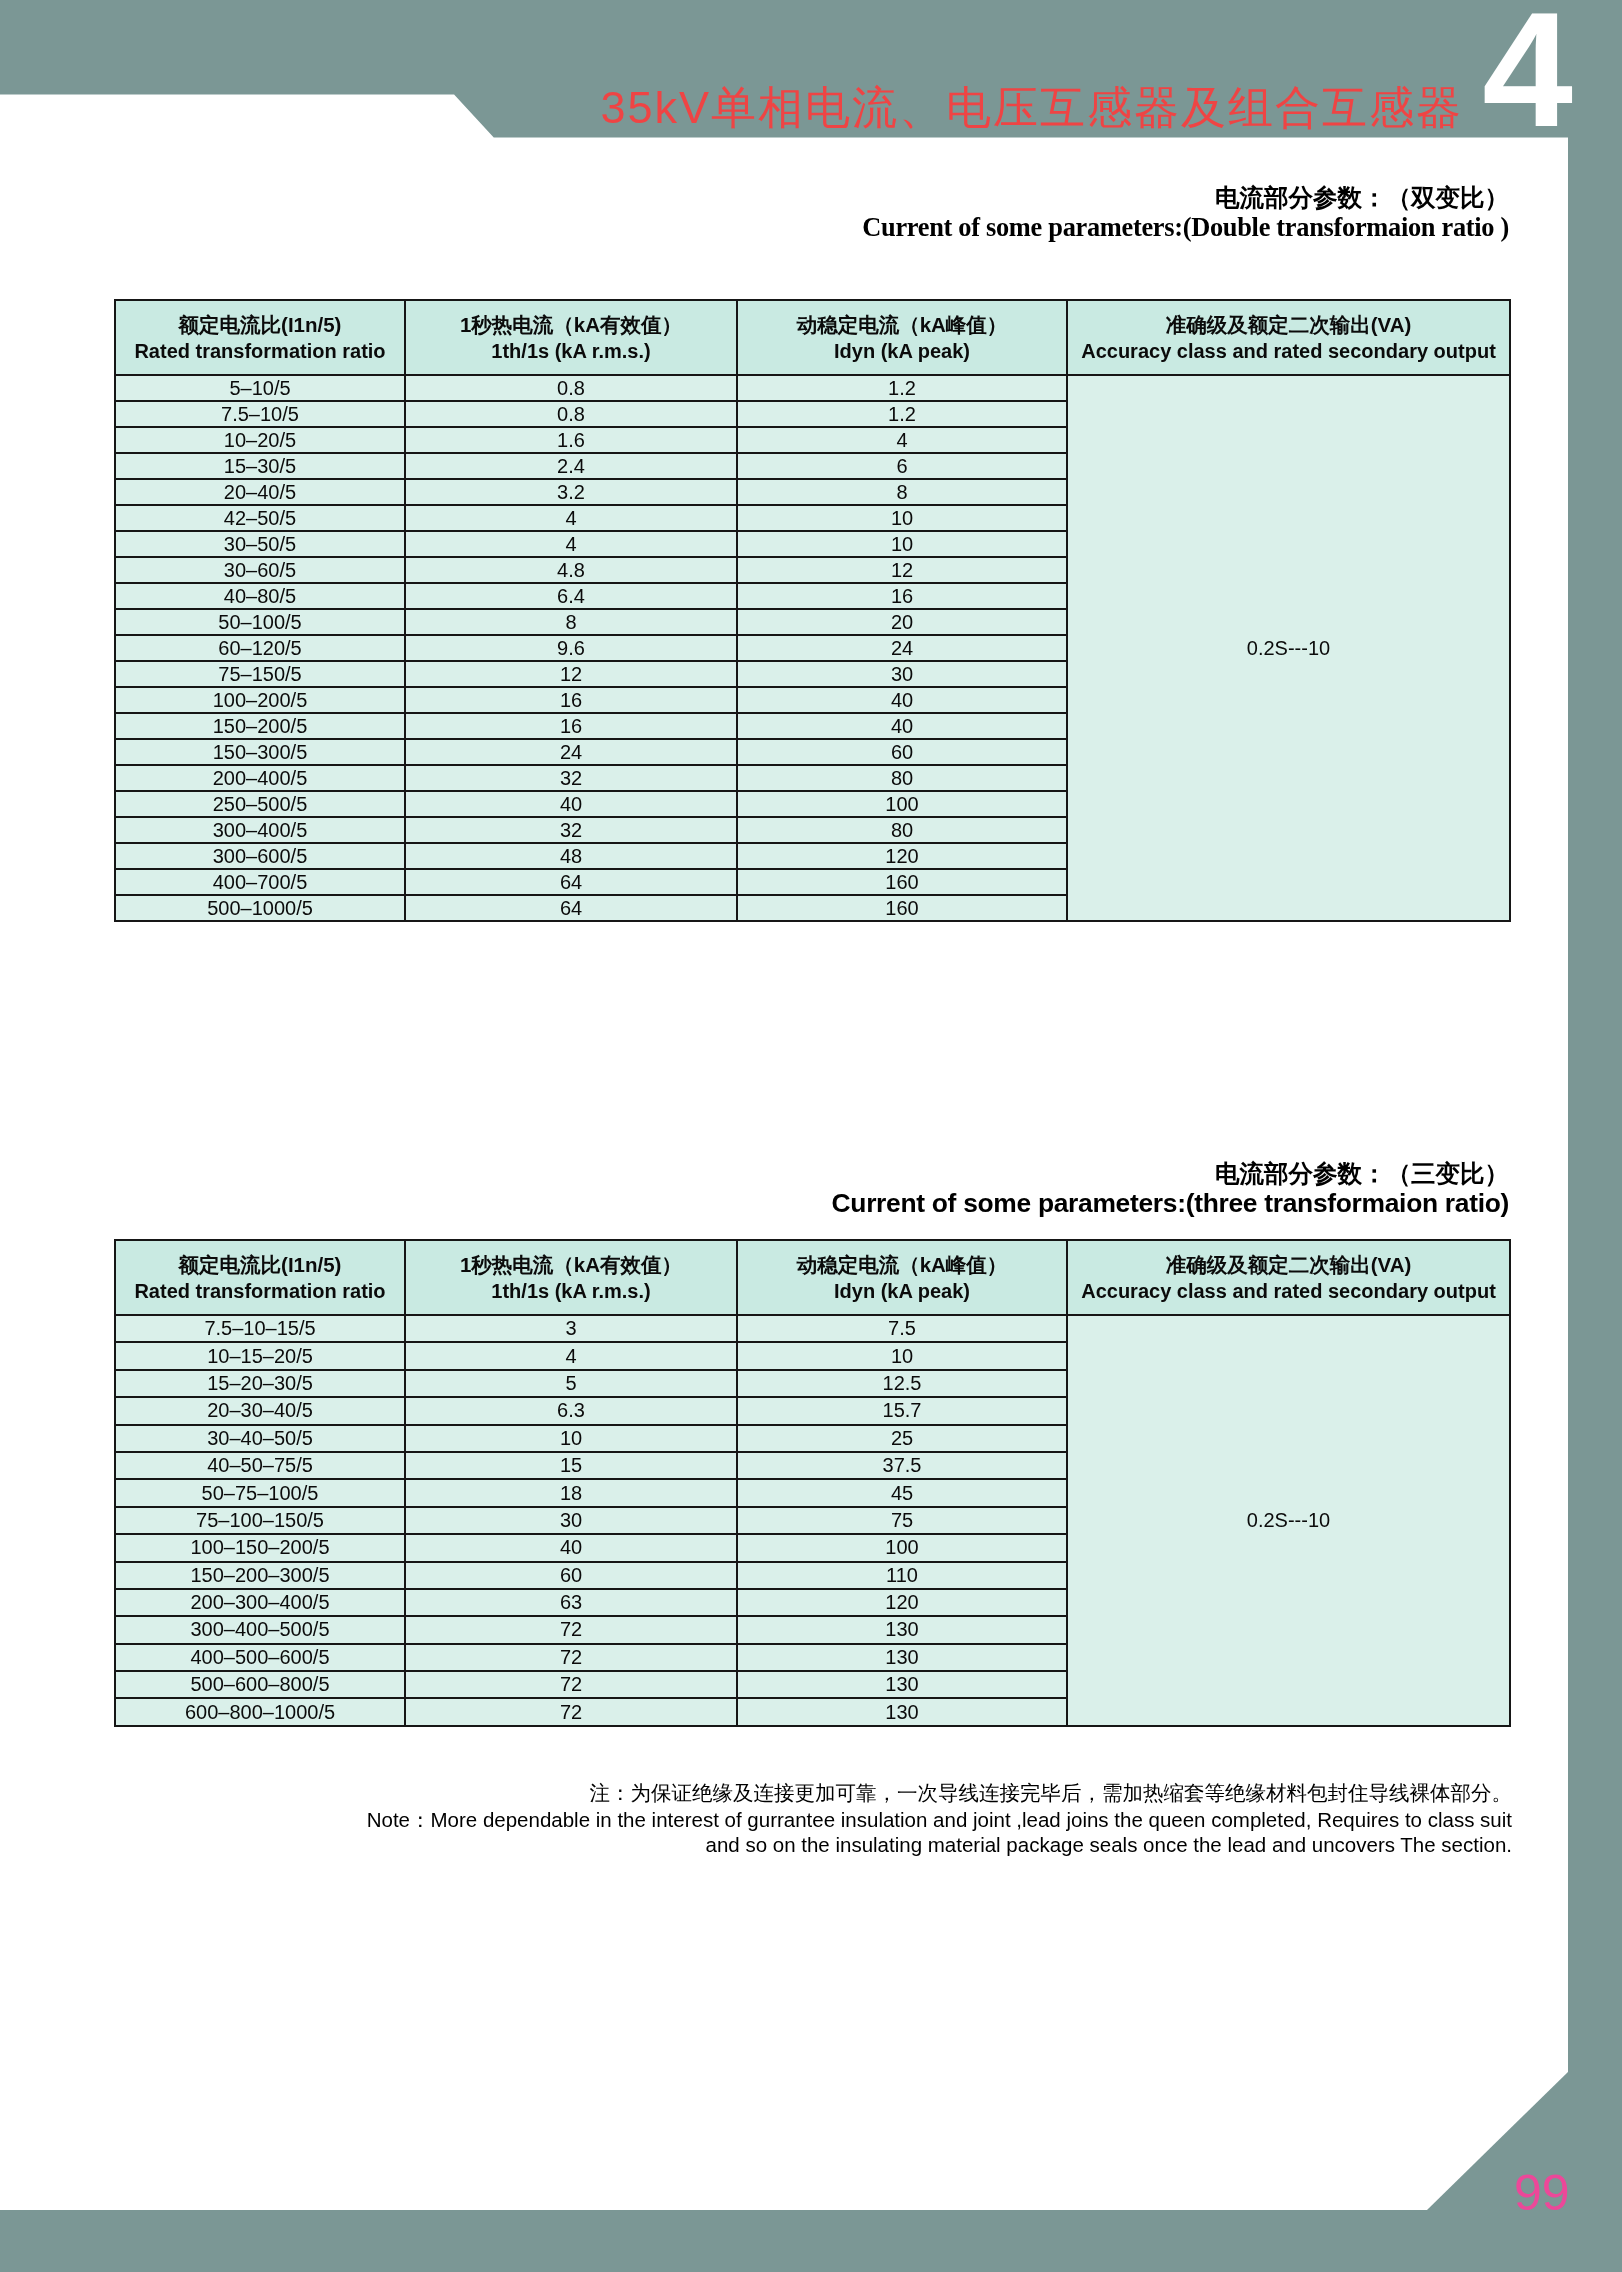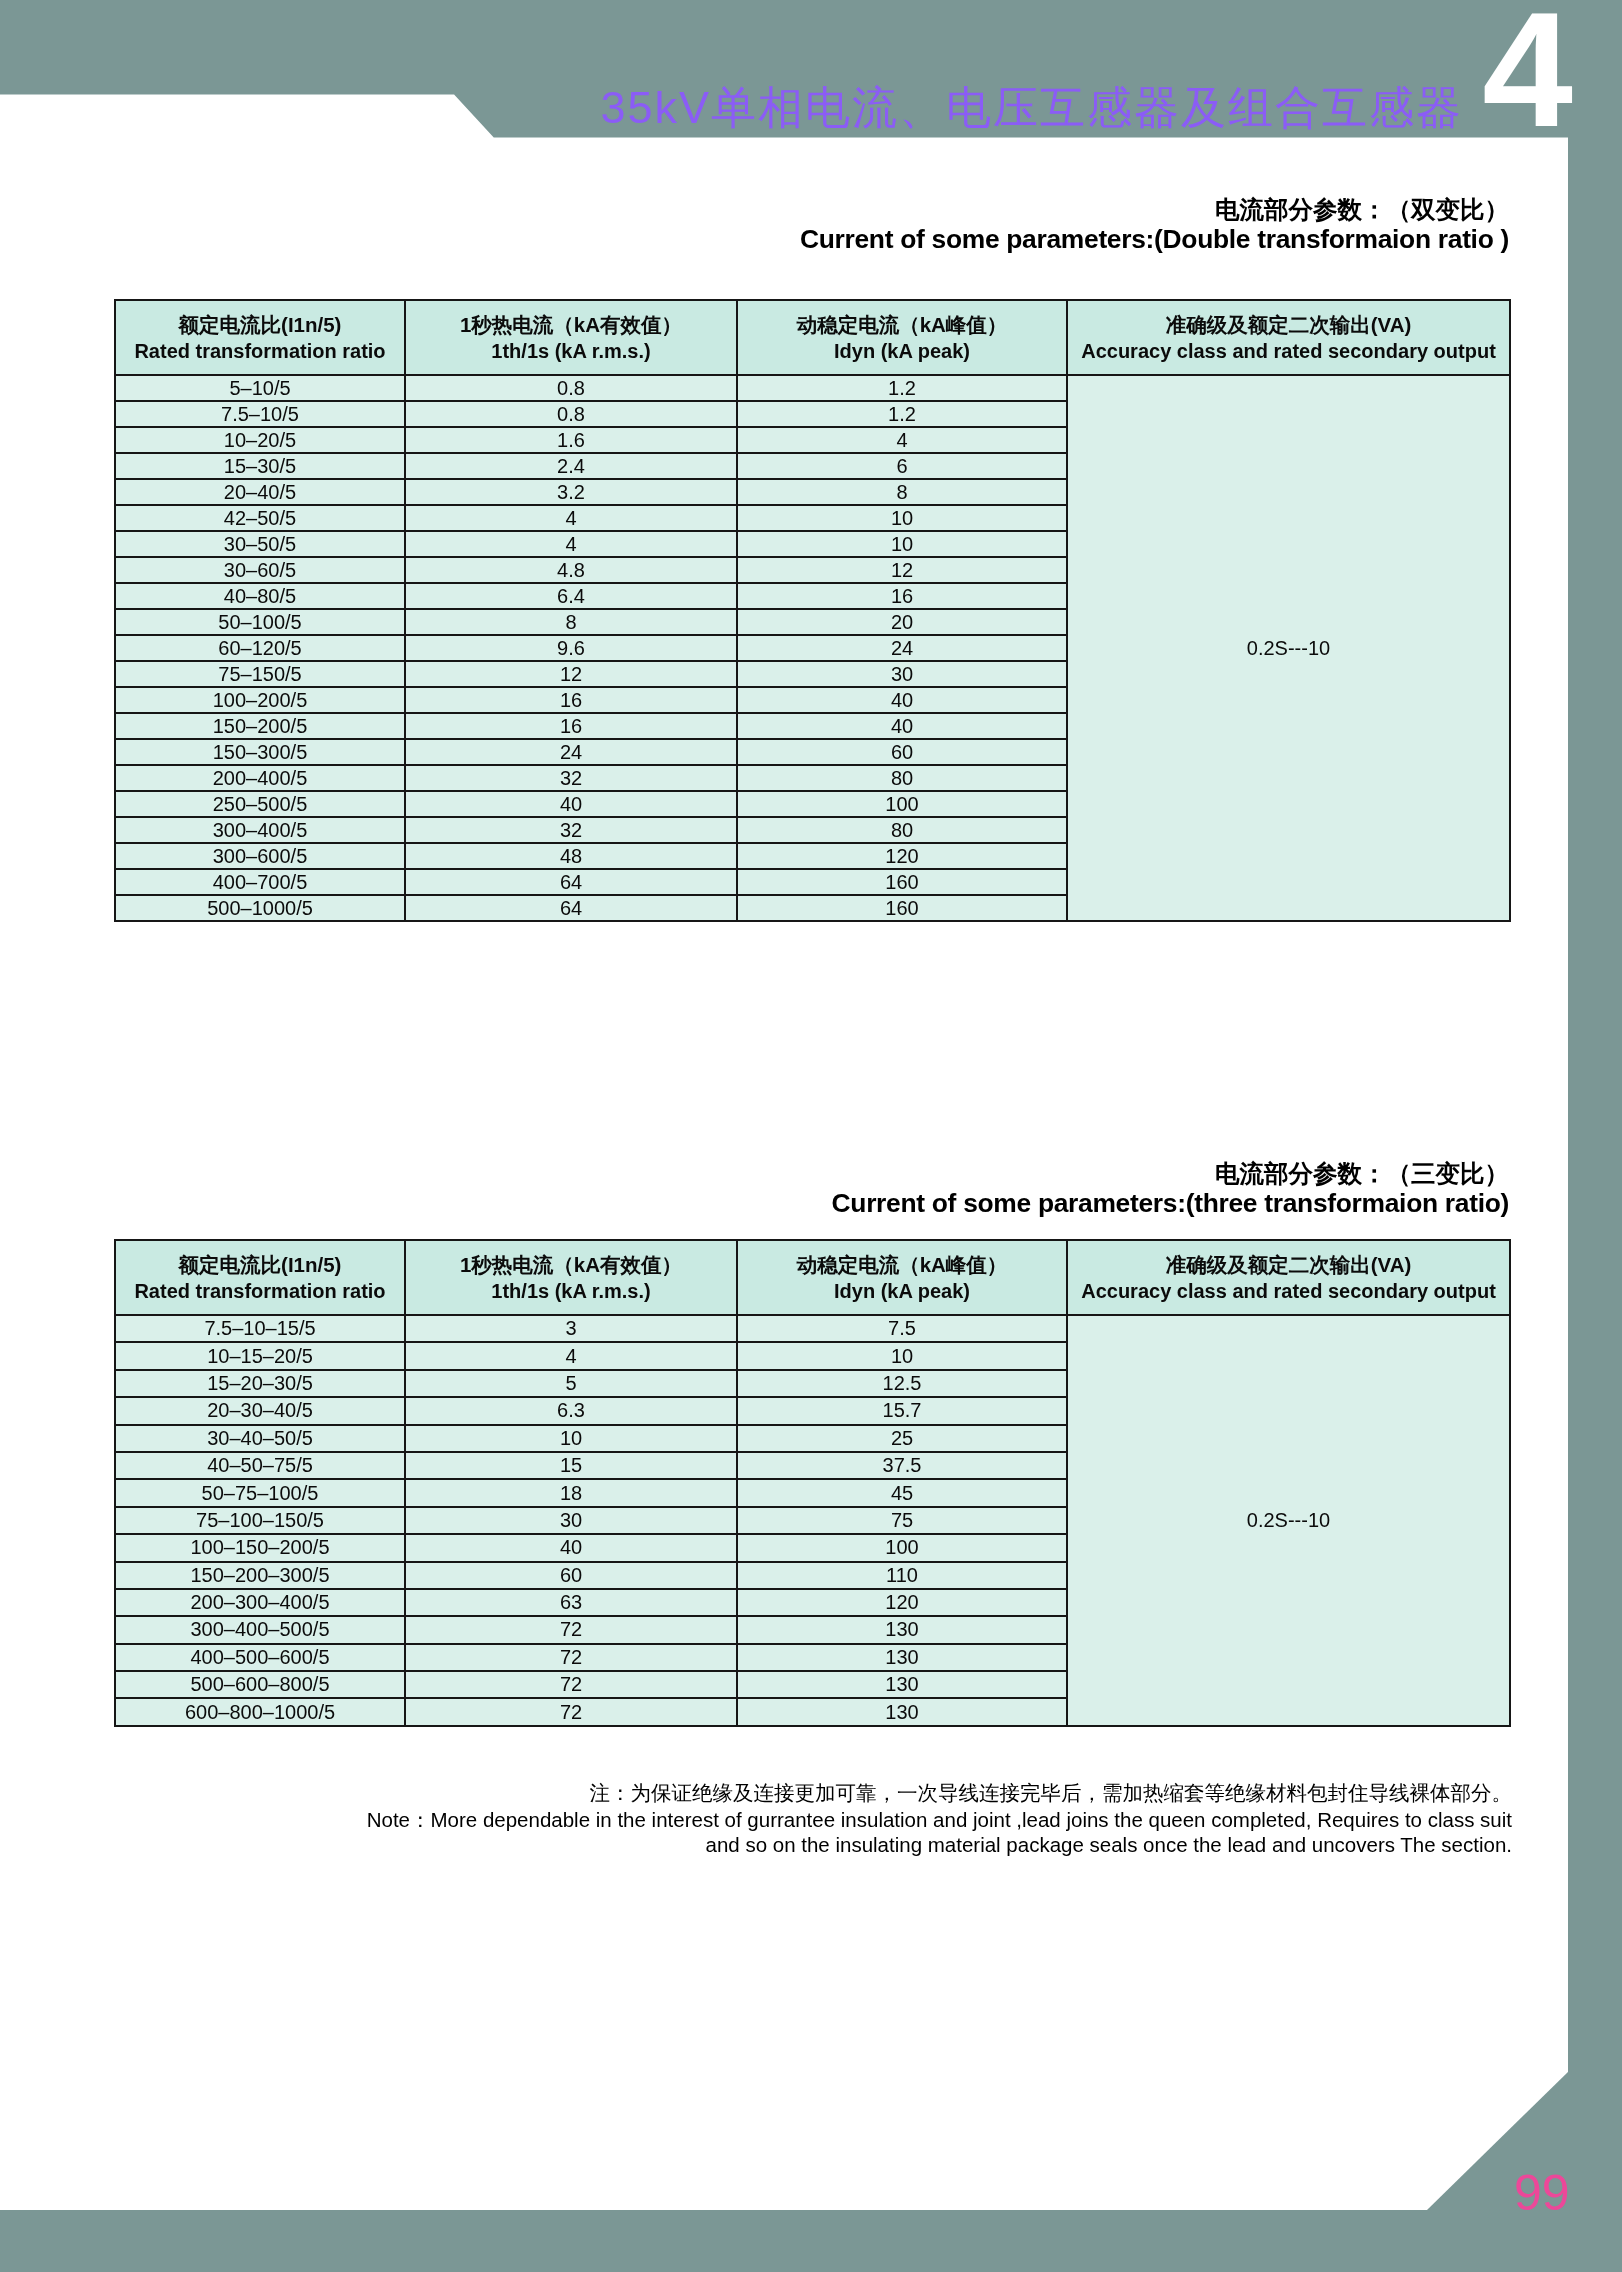--- a/index.html
+++ b/index.html
@@ -8,30 +8,30 @@
 
   
   .band-svg{position:absolute;top:0;left:0;display:block;}
   .band-svg polygon{fill:var(--teal);}
   .right-bar{position:absolute;top:0;right:0;width:54px;height:2273px;background:var(--teal);}
   .footer-band{position:absolute;left:0;top:2210px;width:1622px;height:63px;background:var(--teal);}
   .corner{position:absolute;left:1427px;top:2070px;width:143px;height:140px;background:var(--teal);
           clip-path:polygon(100% 0,100% 100%,0 100%);}
 
   
-  .page-title{position:absolute;top:78px;right:159px;color:#8b5cf6;font-size:45px;
+  .page-title{position:absolute;top:78px;right:159px;color:#ef4444;font-size:45px;
               letter-spacing:2px;white-space:nowrap;font-weight:normal;}
   .chapter-num{position:absolute;top:-12px;right:49px;color:#ffffff;font-size:163px;line-height:1;
                font-weight:600;}
 
   
   .sec-head{position:absolute;right:113px;text-align:right;color:#000;white-space:nowrap;}
   .sec-head .zh{font-size:24.5px;font-weight:bold;line-height:30px;}
   .sec-head .en{font-size:26.4px;font-weight:bold;line-height:29px;letter-spacing:-0.3px;}
-  #sec1-head{top:195px;}
+  #sec1-head{top:183px;font-family:Liberation Serif, serif;}
   #sec2-head{top:1159px;}
 
   
   table.data-table{position:absolute;left:114px;width:1395px;border-collapse:collapse;table-layout:fixed;}
   #table1{top:299px;}
   #table2{top:1239px;}
   .data-table th,.data-table td{border:2px solid var(--border);text-align:center;vertical-align:middle;padding:0;}
   .data-table thead tr{height:75px;}
   #table1 tbody tr{height:26px;}
   #table2 tbody tr{height:27.4px;margin-top:11px;}

